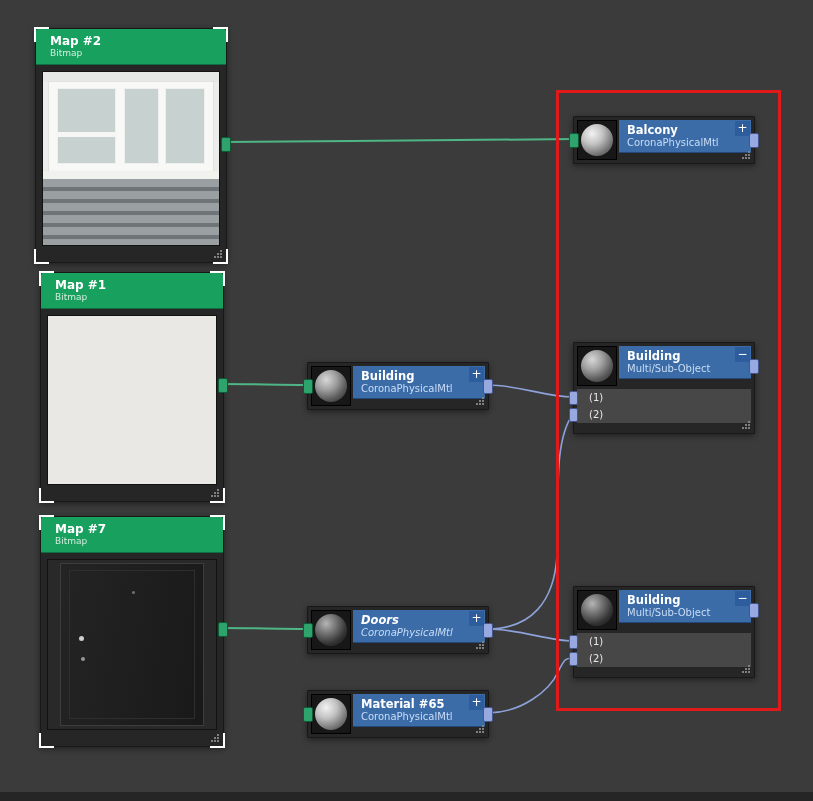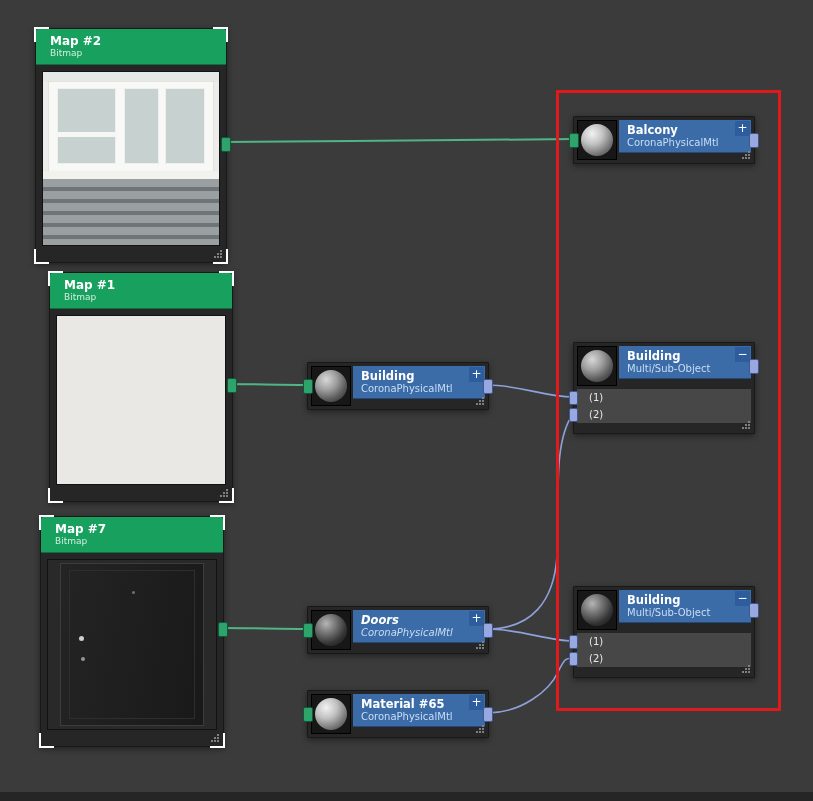--- a/index.html
+++ b/index.html
@@ -75,21 +75,21 @@
   .ms-row .conn{left:-8px;top:2px;height:12px;width:7px;}
   
   #wires{position:absolute;left:0;top:0;width:813px;height:801px;z-index:5;}
   
   #red-rect{position:absolute;left:556px;top:90px;width:219px;height:615px;border:3px solid #e01a1a;
             z-index:50;pointer-events:none;}
   
   #bottom-bar{position:absolute;left:0;bottom:0;width:100%;height:9px;background:#252525;z-index:60;}
   
   #node-map2{left:35px;top:28px;width:190px;height:233px;}
-  #node-map1{left:40px;top:272px;width:182px;height:228px;margin-left:9px;}
+  #node-map1{left:40px;top:272px;width:182px;height:228px;}
   #node-map3{left:40px;top:516px;width:182px;height:229px;}
   #node-map2 .conn.out{top:108px;}
   #node-map1 .conn.out{top:105px;}
   #node-map3 .conn.out{top:105px;}
   #node-balcony{left:573px;top:116px;}
   #node-building-mtl{left:307px;top:362px;}
   #node-doors-mtl{left:307px;top:606px;font-style:italic;}
   #node-material45{left:307px;top:690px;}
   #node-building-ms{left:573px;top:342px;}
   #node-entries-ms{left:573px;top:586px;}

